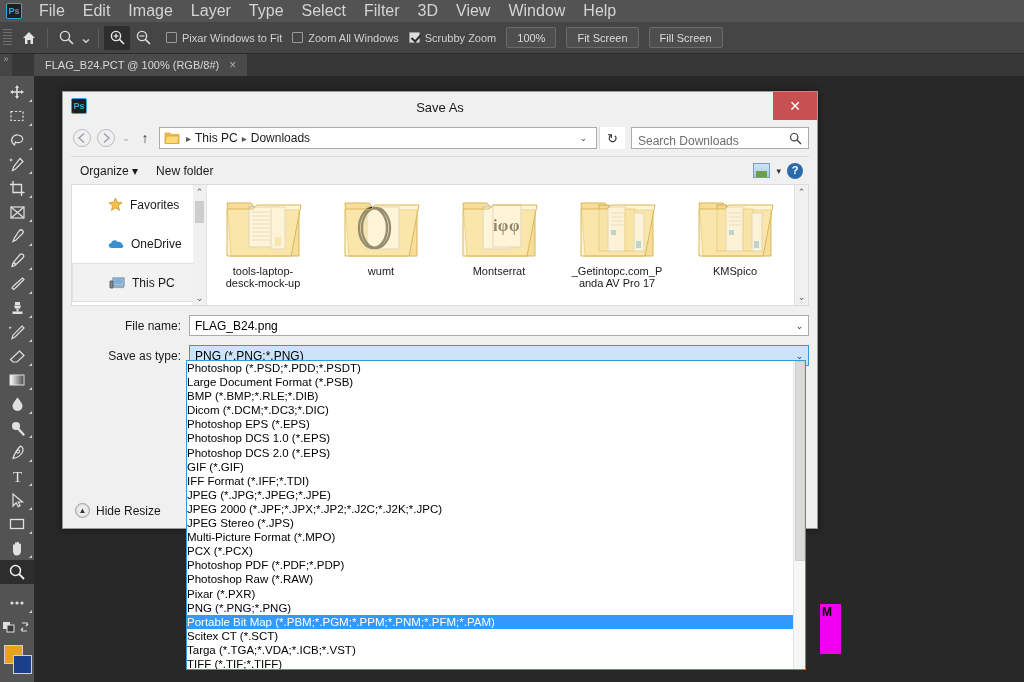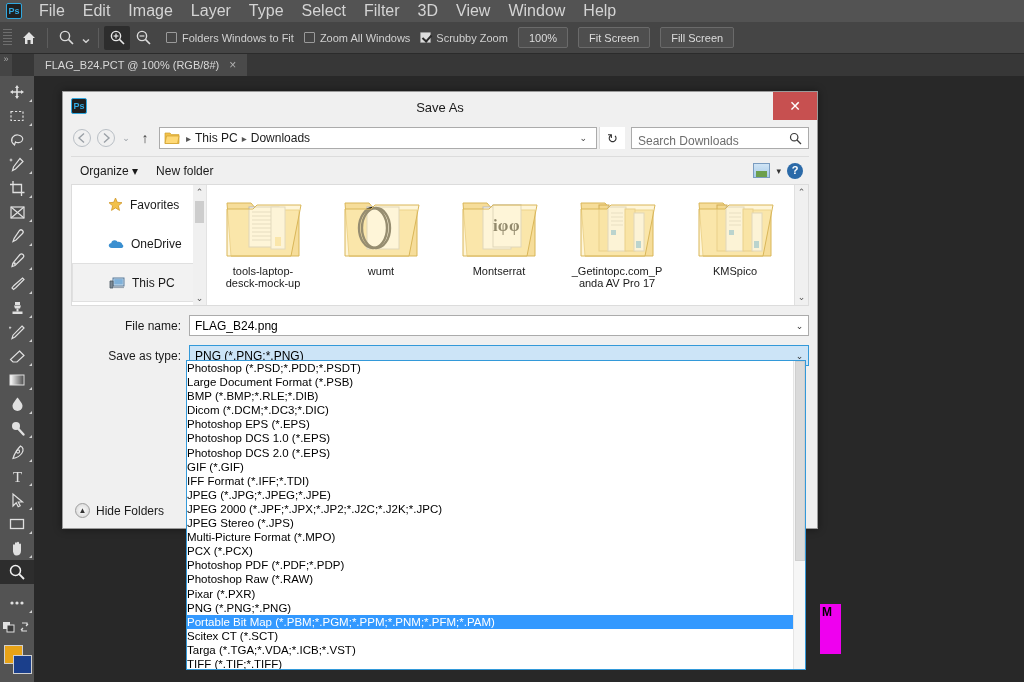--- a/index.html
+++ b/index.html
@@ -261,21 +261,21 @@
     <div class="opt-icon">
       <svg width="17" height="17" viewBox="0 0 17 17">
           <circle cx="7" cy="7" r="4.6" fill="none" stroke="#dcdcdc" stroke-width="1.4"></circle>
           <line x1="10.4" y1="10.4" x2="15" y2="15" stroke="#dcdcdc" stroke-width="1.6"></line>
           <line x1="4.6" y1="7" x2="9.4" y2="7" stroke="#dcdcdc" stroke-width="1.2"></line>
         </svg>
     </div>
     <div id="opt-checks" style="display:flex;align-items:center">
         <div class="opt-check">
           <span class="cbox"></span>
-          <span>Folders Windows to Fit</span>
+          <span>Pixar Windows to Fit</span>
         </div>
         <div class="opt-check">
           <span class="cbox"></span>
           <span>Zoom All Windows</span>
         </div>
         <div class="opt-check">
           <span class="cbox on"></span>
           <span>Scrubby Zoom</span>
         </div>
       </div>
@@ -642,21 +642,21 @@
     <div class="fieldrow">
       <div class="fieldlabel">Save as type:</div>
       <div class="combo focus">
         <span class="cv">PNG (*.PNG;*.PNG)</span>
         <span class="ccaret">⌄</span>
       </div>
     </div>
 
     <div class="hidefolders">
       <span class="hf-circle">▲</span>
-      <span>Hide Folders</span>
+      <span>Hide Resize</span>
     </div>
   </div>
 
   <div class="dropdown">
     <div class="ddlist" id="dd-list">
         <div class="dditem">Photoshop (*.PSD;*.PDD;*.PSDT)</div>
         <div class="dditem">Large Document Format (*.PSB)</div>
         <div class="dditem">BMP (*.BMP;*.RLE;*.DIB)</div>
         <div class="dditem">Dicom (*.DCM;*.DC3;*.DIC)</div>
         <div class="dditem">Photoshop EPS (*.EPS)</div>

